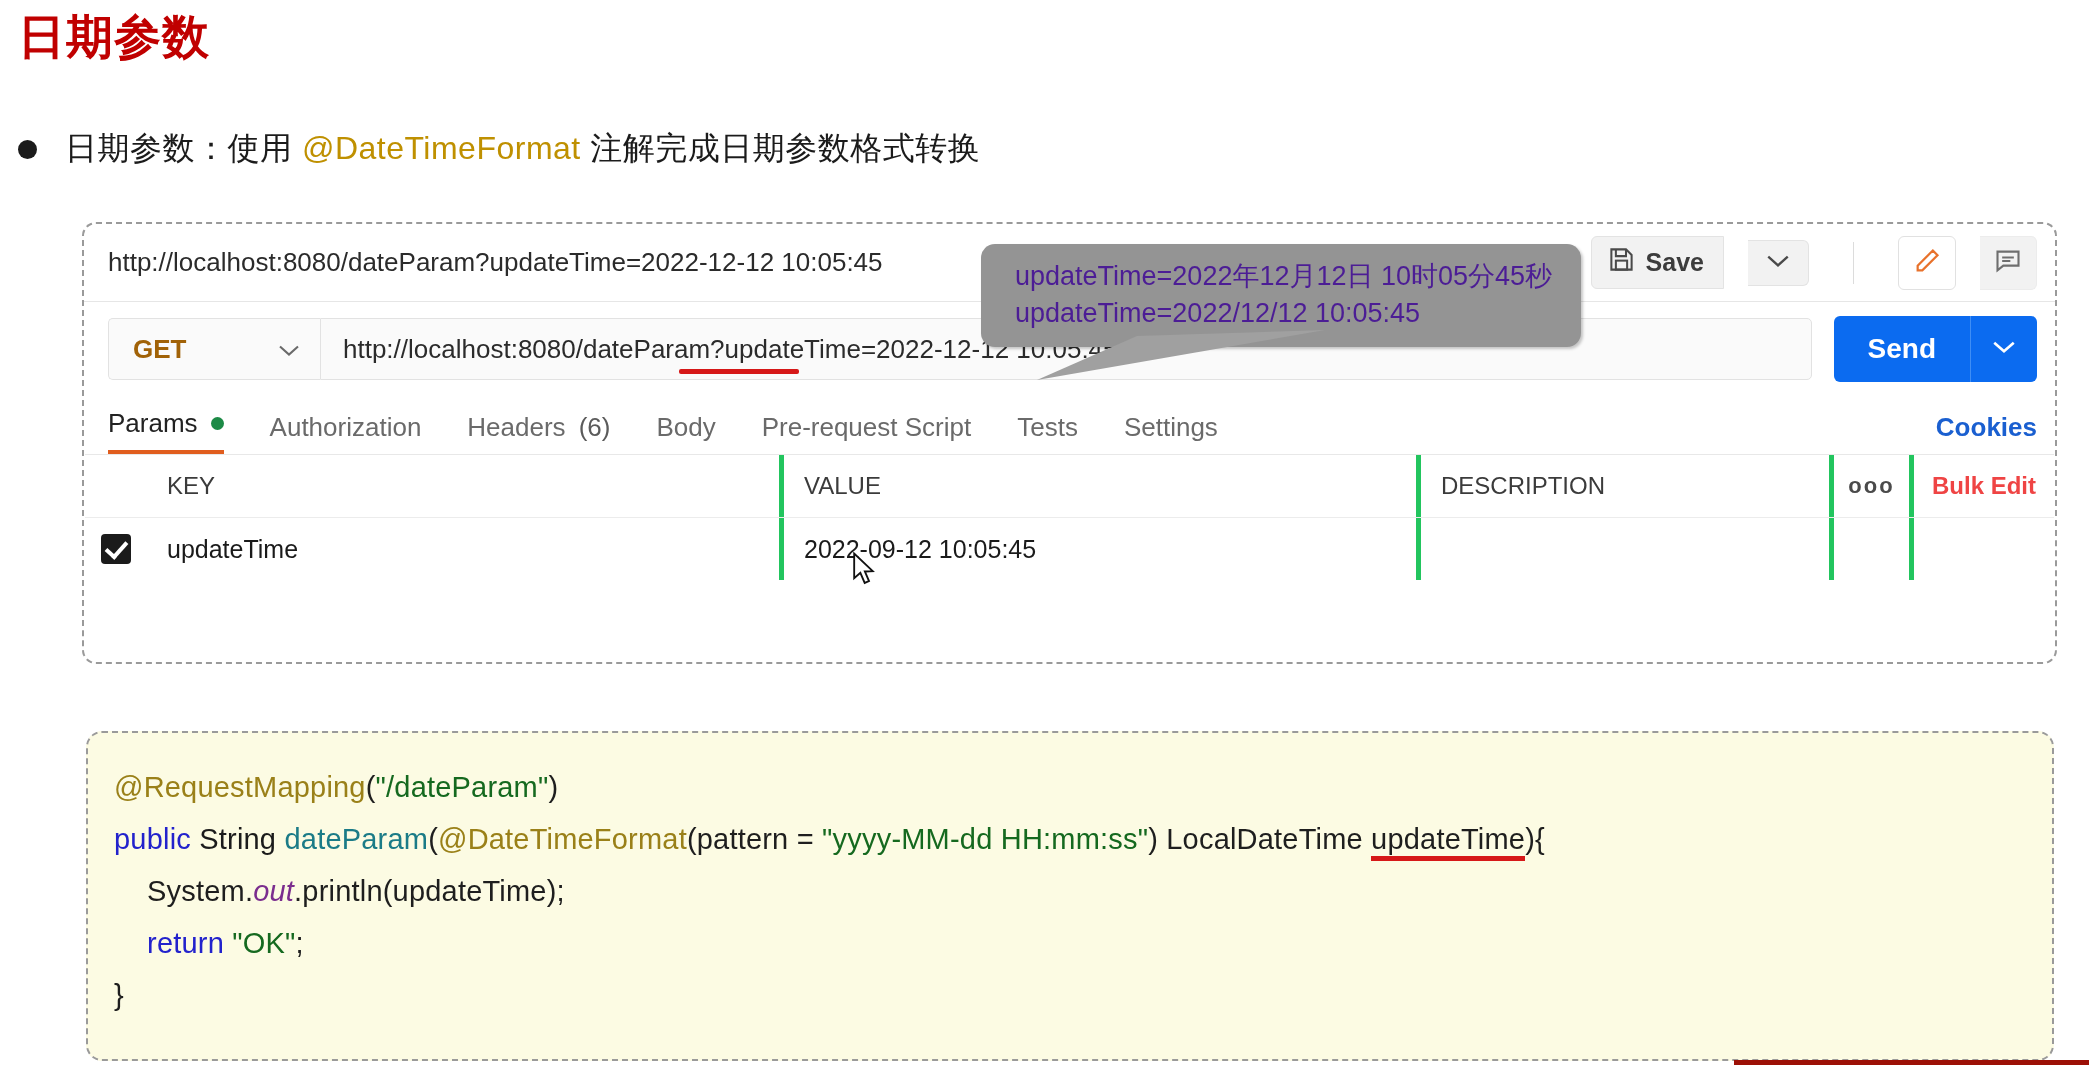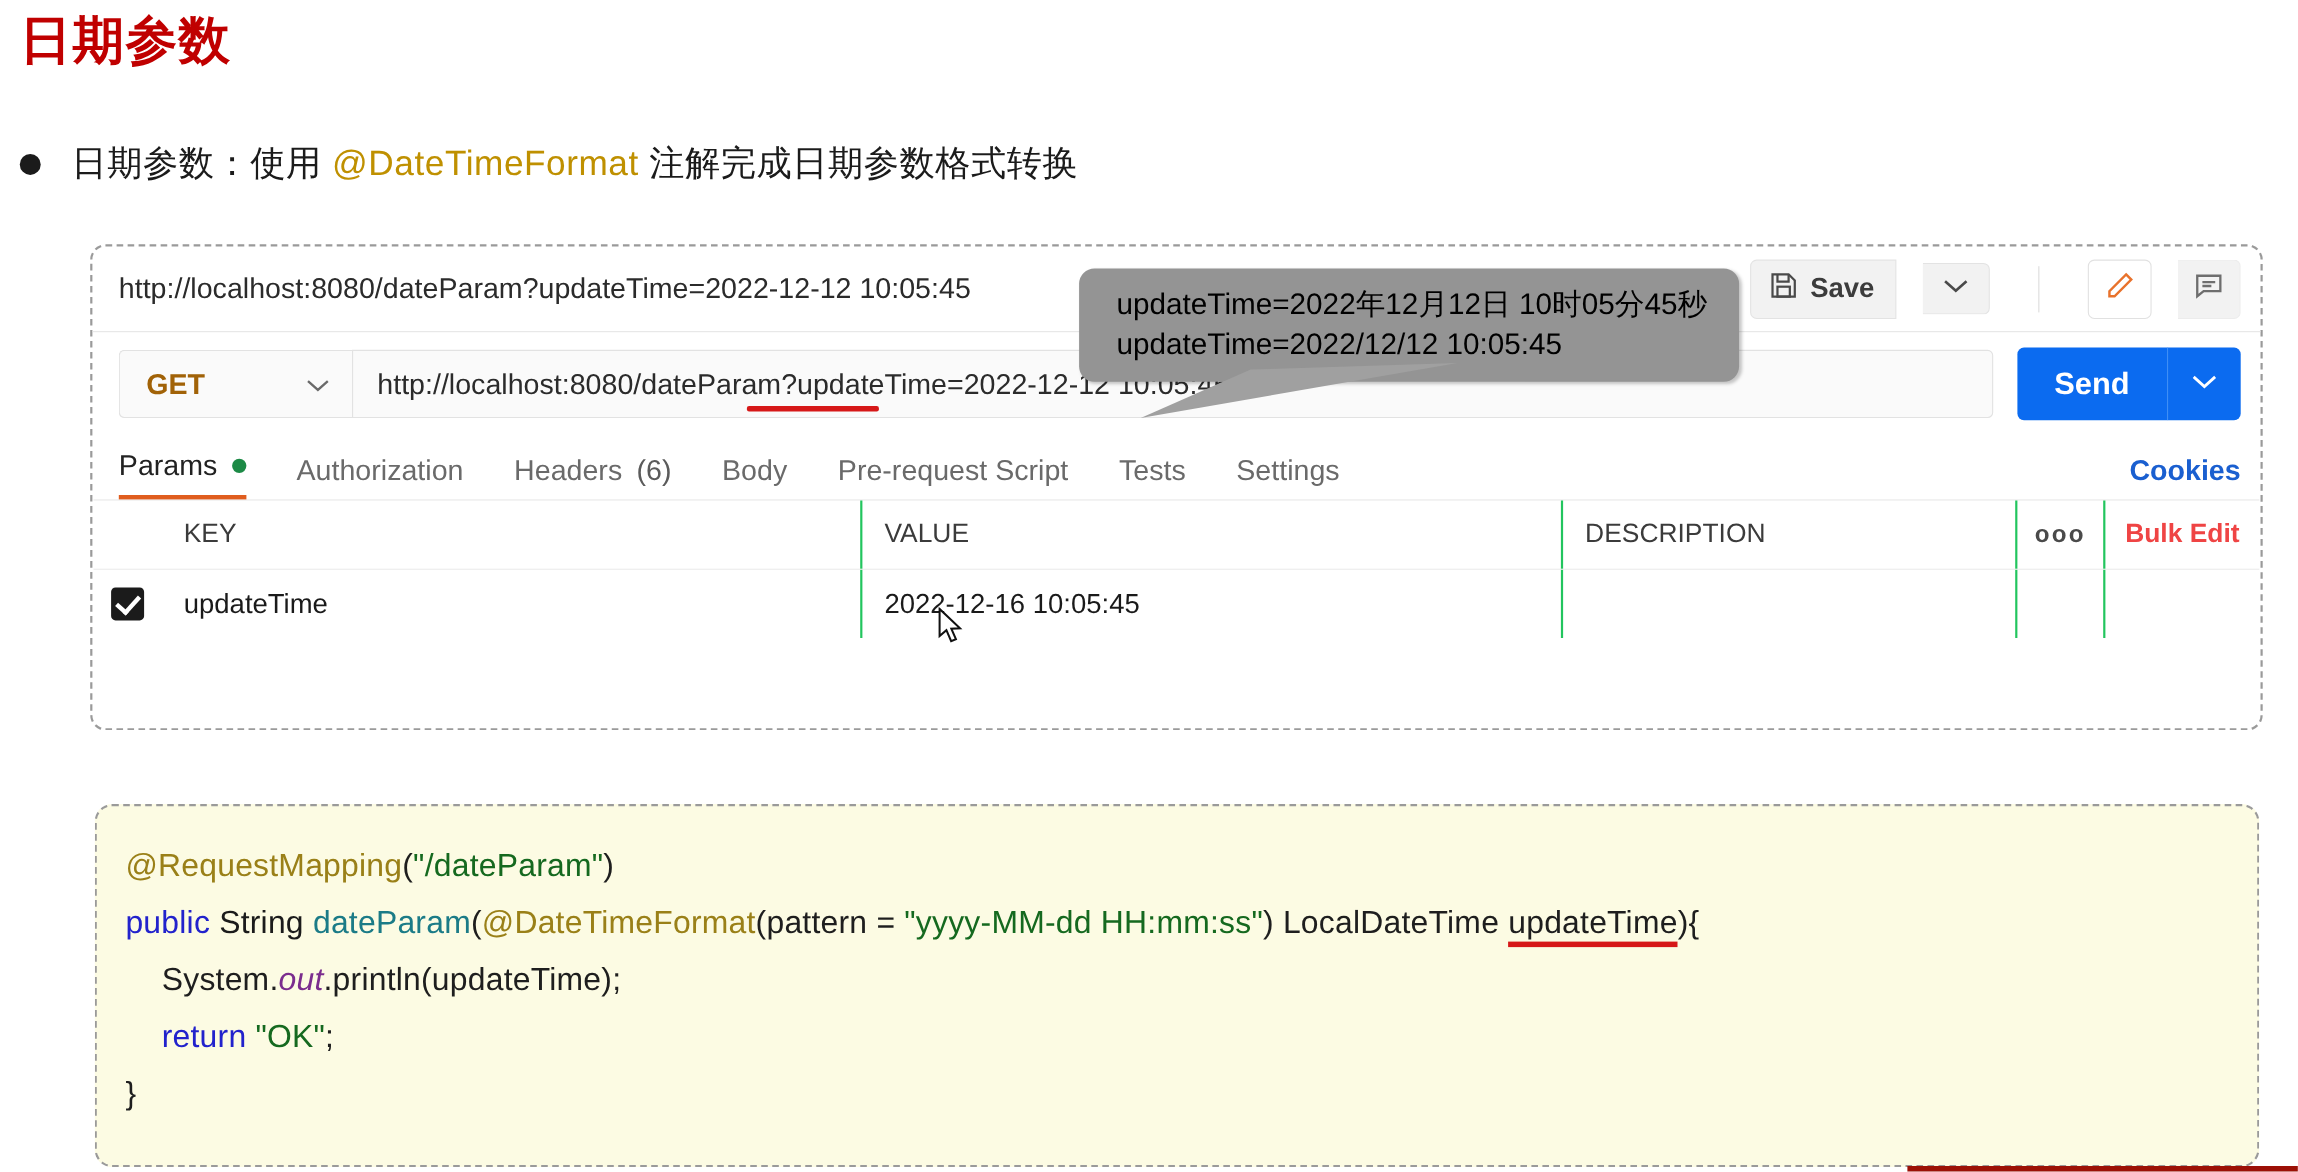--- a/index.html
+++ b/index.html
@@ -255,21 +255,21 @@
     border-bottom: 1px solid #ececec;
     align-items: stretch;
   }
   .pm-tr:last-child { border-bottom: none; }
   .pm-td {
     padding: 15px 0 15px 20px;
     font-size: 25px;
     box-sizing: border-box;
     display: flex;
     align-items: center;
-    border-right: 2px solid #22c55e;
+    border-right: 5px solid #22c55e;
     min-height: 62px;
   }
   .c-check { width: 62px; justify-content: center; padding-left: 0; border-right: none;}
   .c-key { width: 637px; }
   .c-value { width: 637px; position: relative;}
   .c-desc { flex: 1; }
   .c-dots { width: 80px; justify-content: center; padding-left: 0;}
   .c-bulk { width: 140px; padding-left: 0; justify-content: center; border-right: none; }
   .th { color: #3b3b3b; font-size: 24px; }
   .th.c-bulk { font-weight: bold; color: #ef4444; }
@@ -313,21 +313,21 @@
     z-index: 30;
   }
   .callout-body {
     background: #949494;
     border-radius: 14px;
     padding: 14px 24px 16px 34px;
     box-shadow: 2px 2px 3px rgba(0,0,0,0.22);
     box-sizing: border-box;
   }
   .callout-line {
-    color: #000000;
+    color: #4c1d95;
     font-size: 27px;
     line-height: 1.36;
     white-space: nowrap;
   }
   .callout-tail {
     position: absolute;
     left: 56px;
     top: 86px;
     width: 290px;
     height: 52px;
@@ -493,21 +493,21 @@
         <span class="dots-glyph">ooo</span>
       </div>
       <div class="pm-td c-bulk th">Bulk Edit</div>
     </div>
 
     <div class="pm-tr">
       <div class="pm-td c-check">
         <span class="checkbox"></span>
       </div>
       <div class="pm-td c-key">updateTime</div>
-      <div class="pm-td c-value">2022-12-16 10:05:45</div>
+      <div class="pm-td c-value">2022-09-12 10:05:45</div>
       <div class="pm-td c-desc"></div>
       <div class="pm-td c-dots"></div>
       <div class="pm-td c-bulk"></div>
     </div>
   </div>
 </div>
 
 <div class="cursor">
   <svg width="26" height="34" viewBox="0 0 16 22">
     <path d="M1 1 L1 17 L5 13.5 L7.8 20 L10.6 18.8 L7.9 12.6 L13 12.4 Z" fill="#ffffff" stroke="#111111" stroke-width="1.2"></path>

